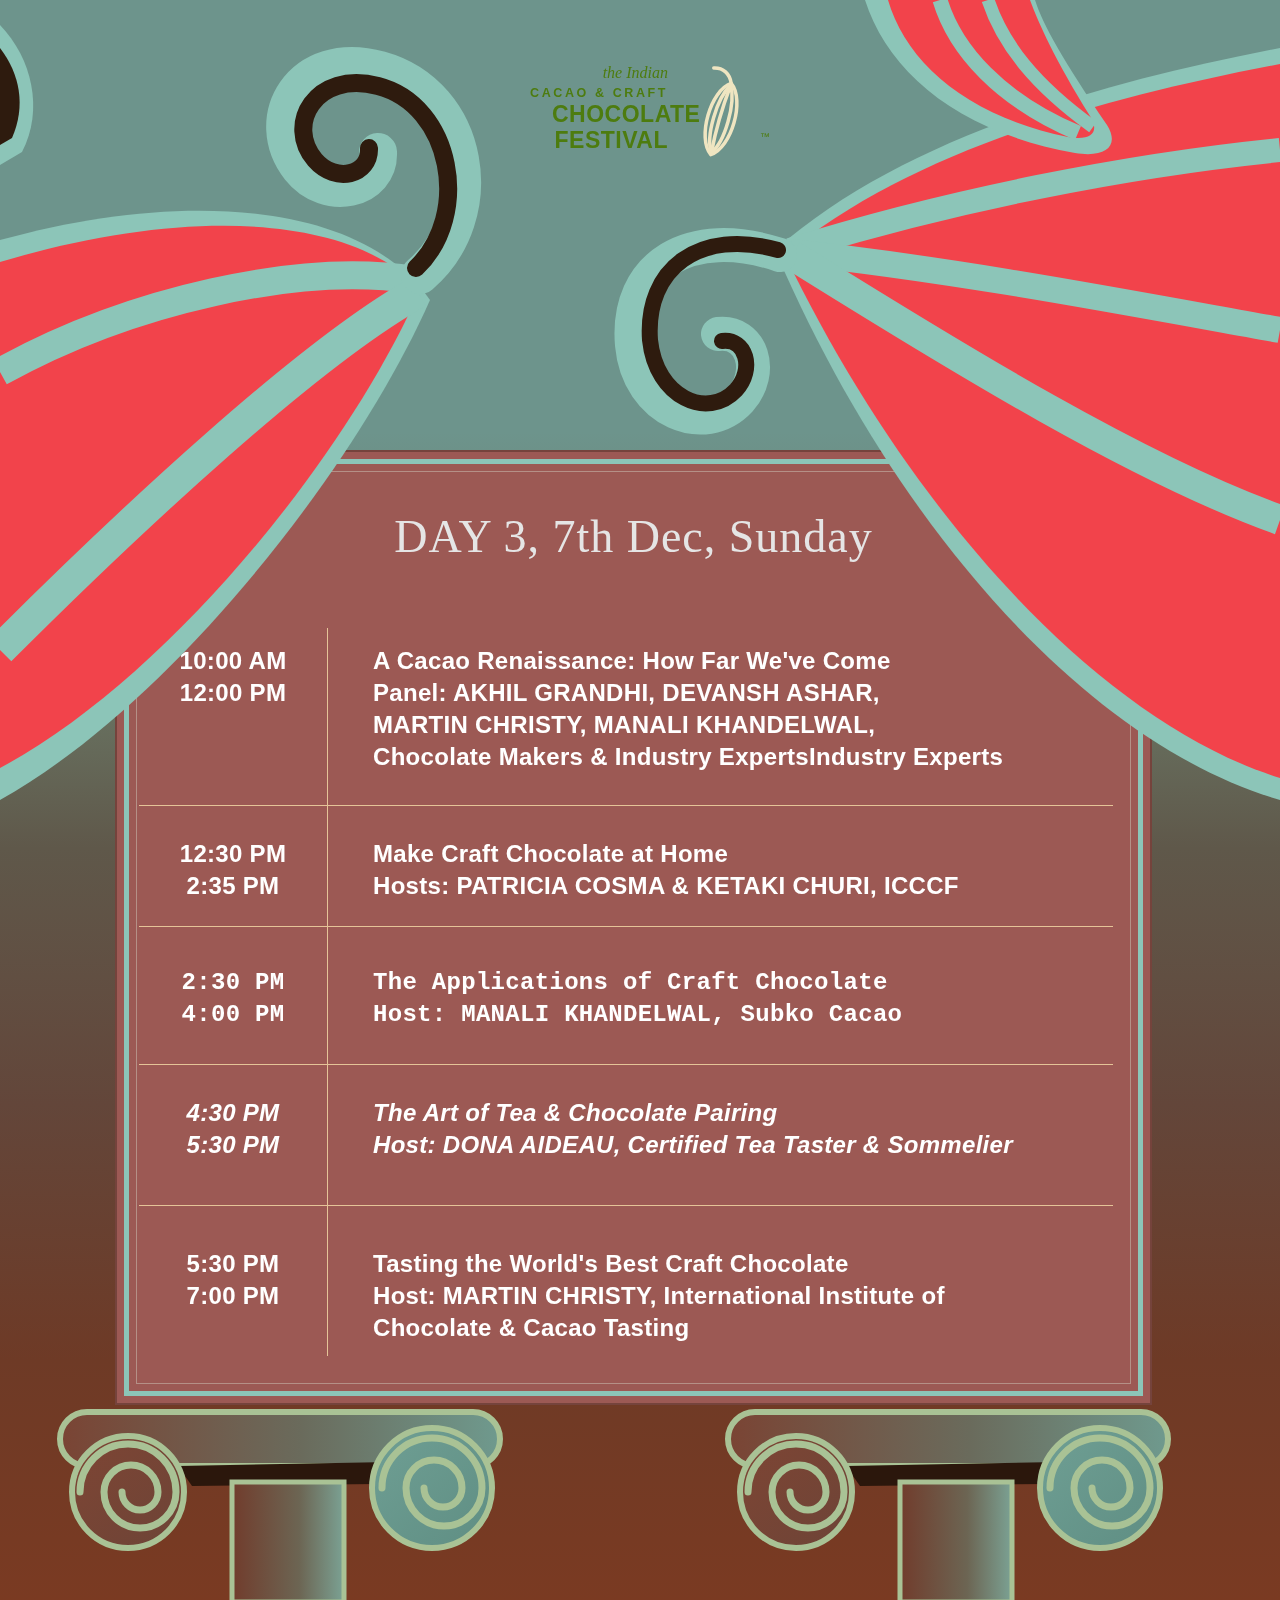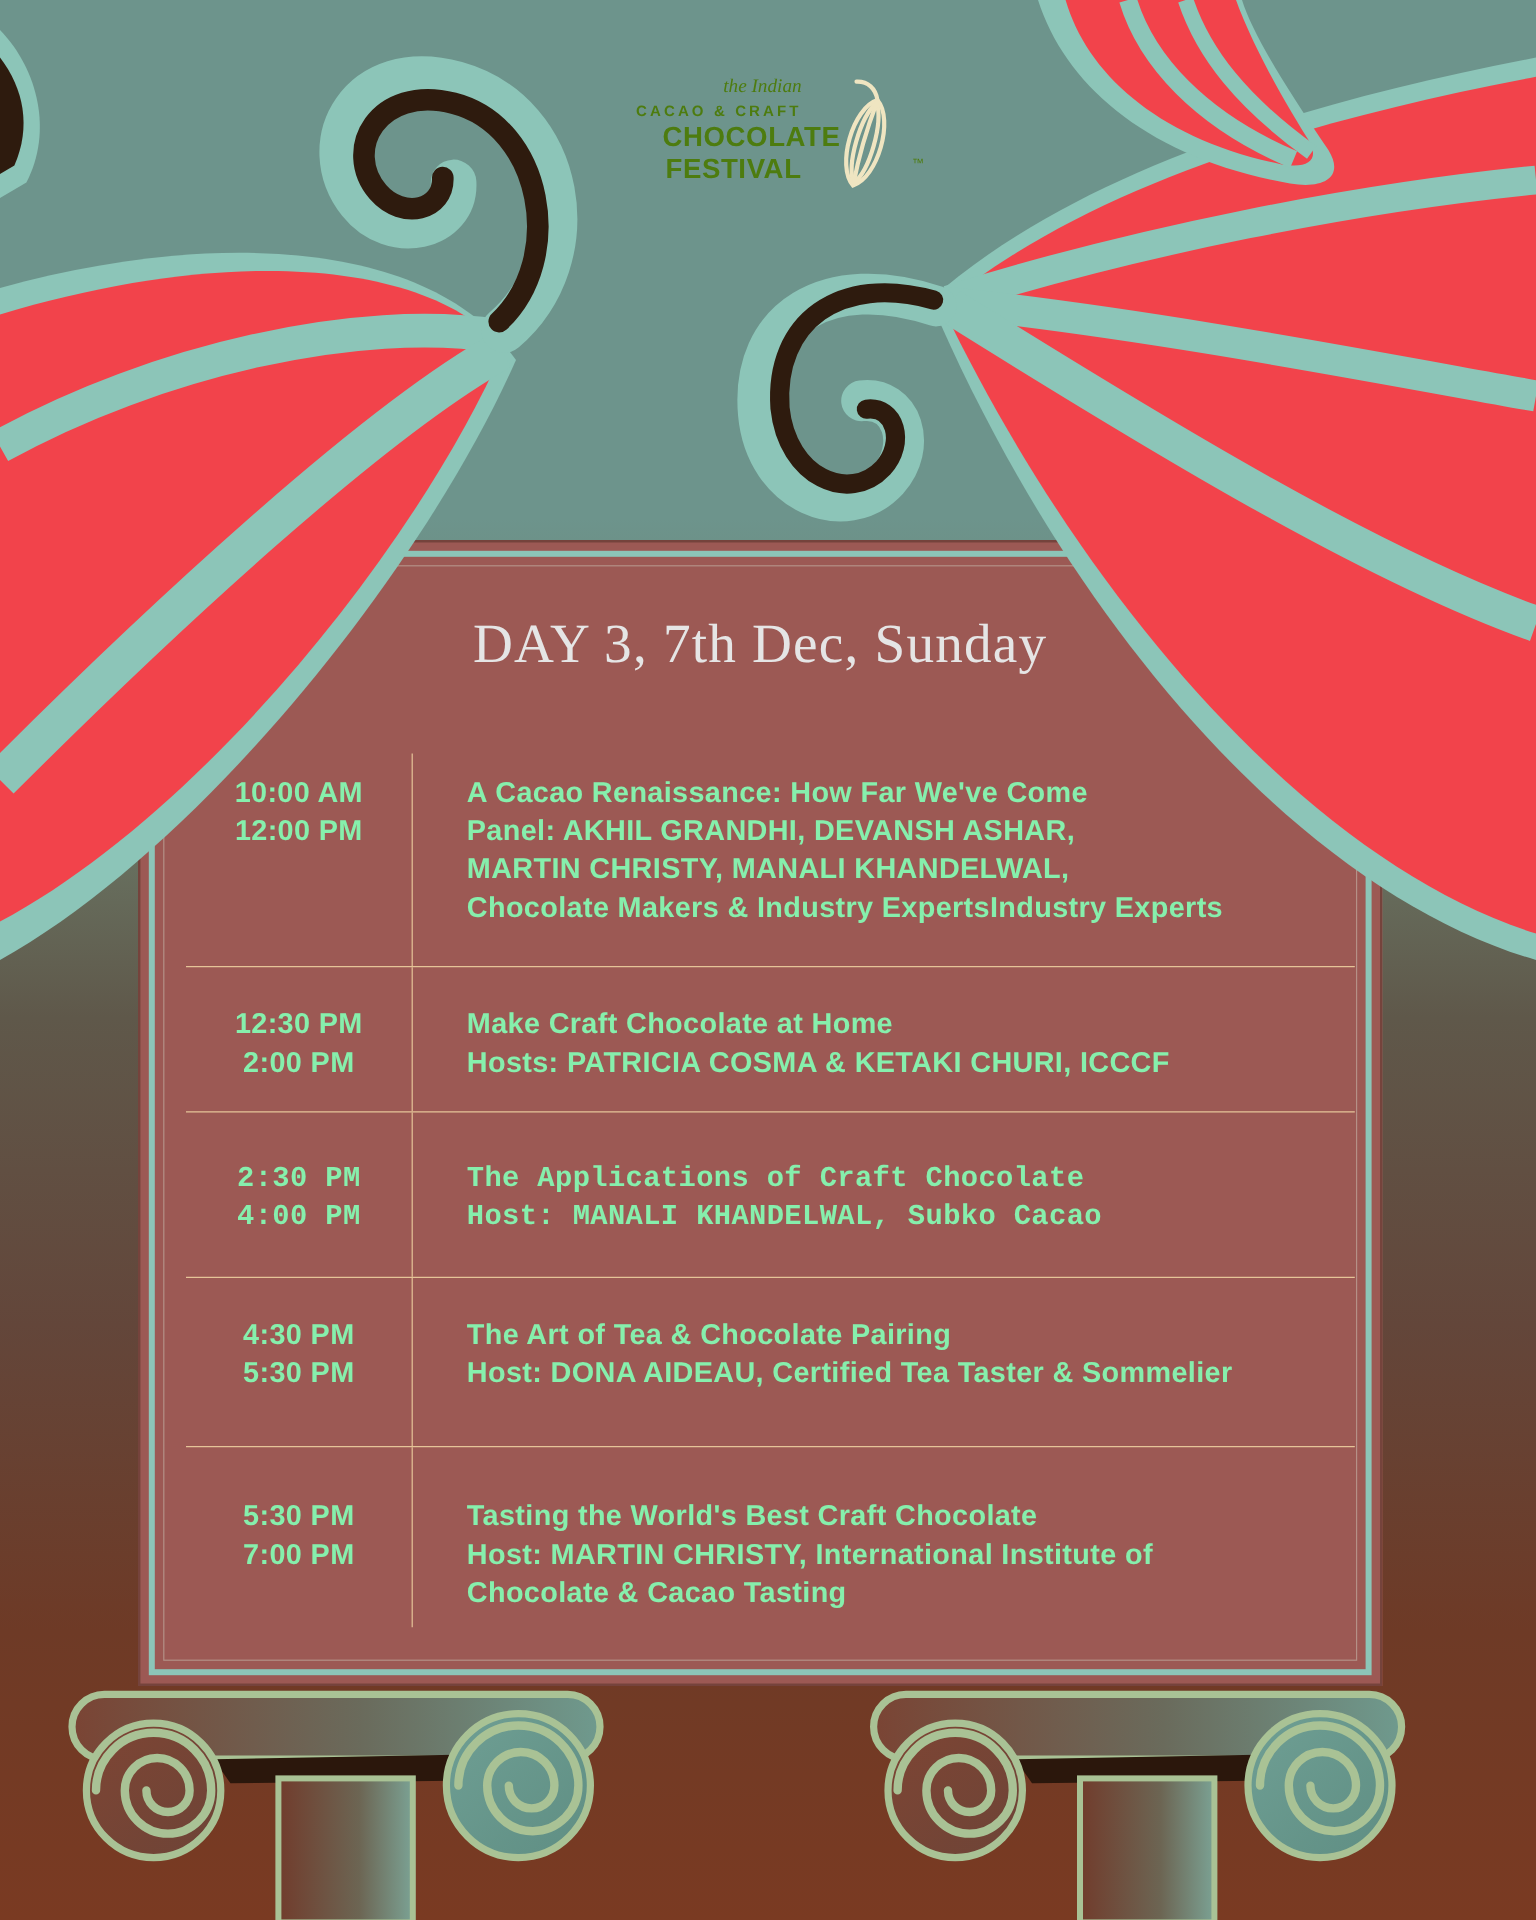--- a/index.html
+++ b/index.html
@@ -22,31 +22,31 @@
   .logo-pod{position:relative;width:82px;height:100px;}
   .logo-tm{position:absolute;right:-8px;bottom:22px;font-size:10px;}
   
   .board{position:absolute;left:115px;top:450px;width:1037px;height:955px;
     background:#9c5954;z-index:2;box-shadow:inset 0 0 0 2px rgba(70,40,32,.45);}
   .frame-teal{position:absolute;inset:9px;border:5px solid #8cc5b8;pointer-events:none;}
   .frame-hair{position:absolute;inset:21px;border:1.5px solid rgba(205,200,185,.5);pointer-events:none;}
   .board-title{margin-top:60px;text-align:center;
     font-family:"Liberation Serif",serif;font-size:46px;letter-spacing:1px;color:#e5e5e5;}
   
-  .schedule{position:absolute;left:40px;top:178px;width:974px;color:#86efac;
+  .schedule{position:absolute;left:24px;top:178px;width:974px;color:#ffffff;
     font-weight:700;font-size:24px;line-height:32px;letter-spacing:.3px;}
   .row{display:flex;align-items:stretch;}
   .row + .row{border-top:1.5px solid rgba(242,215,165,.85);}
   .cell{box-sizing:border-box;}
   .time{width:189px;border-right:1.5px solid rgba(242,215,165,.85);text-align:center;flex:none;}
   .desc{padding-left:45px;flex:1;}
   .r1{min-height:177px;} .r1 .cell{padding-top:17px;}
   .r2{min-height:120px;} .r2 .cell{padding-top:32px;}
   .r3{min-height:137px;font-family:Liberation Mono, monospace;} .r3 .cell{padding-top:40px;}
-  .r4{min-height:140px;} .r4 .cell{padding-top:32px;}
+  .r4{min-height:140px;font-style:italic;} .r4 .cell{padding-top:32px;}
   .r5{min-height:150px;} .r5 .cell{padding-top:42px;}
   
   .decor-top{position:absolute;inset:0;z-index:4;pointer-events:none;}
   .decor-columns{position:absolute;left:0;top:1370px;z-index:1;pointer-events:none;}
 </style>
 </head>
 <body>
 
 <svg class="decor-columns" width="1280" height="230" viewBox="0 0 1280 230" aria-hidden="true">
   <defs>
@@ -99,21 +99,21 @@
         <div>A Cacao Renaissance: How Far We've Come</div>
         <div>Panel:  AKHIL GRANDHI, DEVANSH ASHAR,</div>
         <div>MARTIN CHRISTY, MANALI KHANDELWAL,</div>
         <div>Chocolate Makers &amp; Industry ExpertsIndustry Experts</div>
       </div>
     </div>
 
     <div class="row r2">
       <div class="cell time">
         <div>12:30 PM</div>
-        <div>2:00 PM</div>
+        <div>2:35 PM</div>
       </div>
       <div class="cell desc">
         <div>Make Craft Chocolate at Home</div>
         <div>Hosts: PATRICIA COSMA &amp; KETAKI CHURI, ICCCF</div>
       </div>
     </div>
 
     <div class="row r3">
       <div class="cell time">
         <div>2:30 PM</div>

